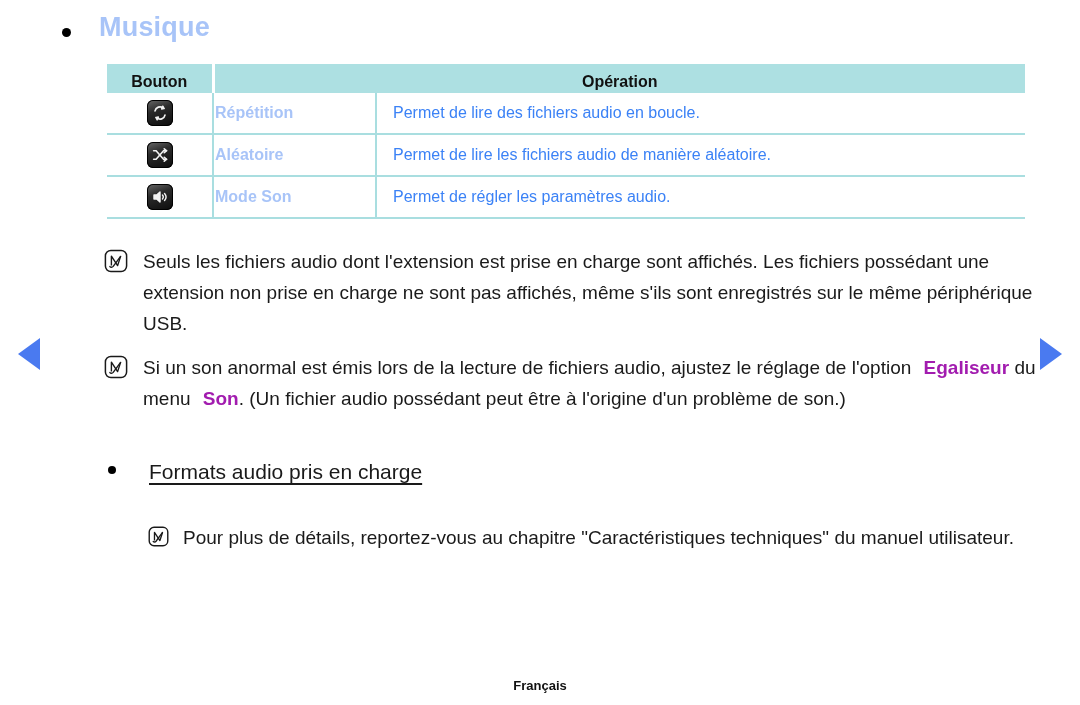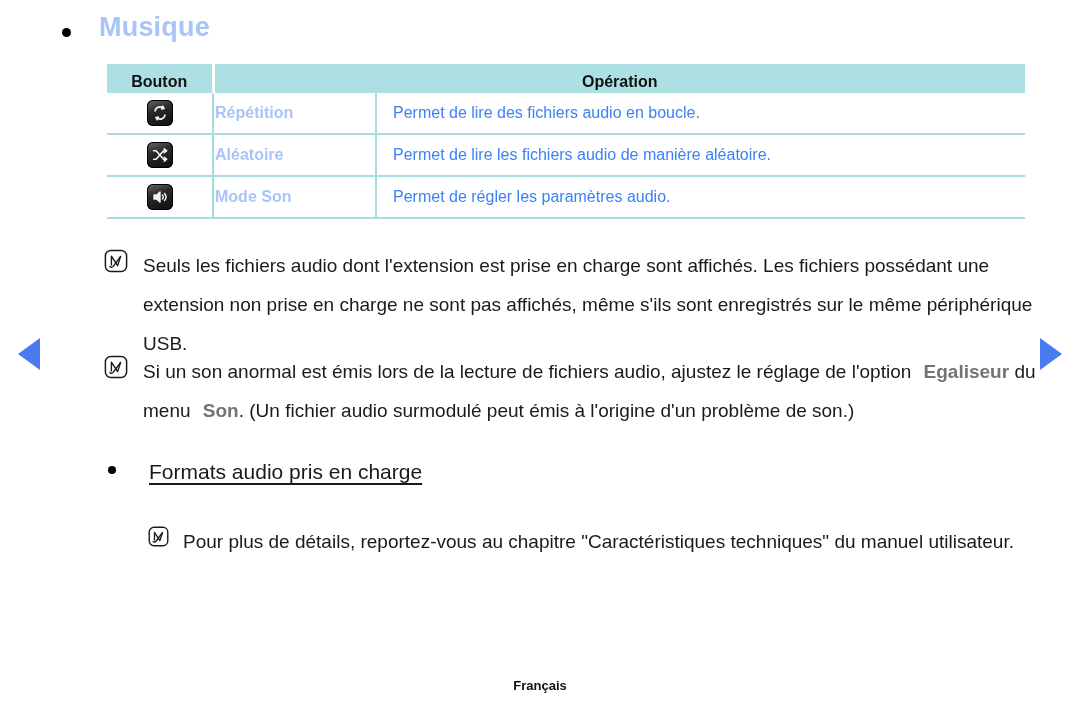--- a/index.html
+++ b/index.html
@@ -142,25 +142,25 @@
     top: 3px;
   }
   .note-icon.small {
     width: 21px;
     height: 21px;
     margin-right: 14px;
     top: 4px;
   }
   .note-text {
     font-size: 19px;
-    line-height: 39px;
+    line-height: 31px;
     color: #1a1a1a;
     white-space: pre-wrap;
   }
-  .hl { color: #737373; font-weight: bold; padding-left: 7px; }
+  .hl { color: #a21caf; font-weight: bold; padding-left: 7px; }
 
   #note-formats-support { left: 104px; top: 246px; width: 930px; }
   #note-abnormal-sound  { left: 104px; top: 352px; width: 935px; }
   #note-specs-ref       { left: 148px; top: 494px; width: 880px; margin-top: 28px; }
 
   
   .sub-heading-row {
     position: absolute;
     left: 108px;
     top: 460px;
@@ -278,21 +278,21 @@
   </div>
 
   <div class="note" id="note-abnormal-sound">
     <span class="note-icon">
       <svg width="24" height="24" viewBox="0 0 24 24" fill="none" stroke="#1a1a1a">
         <rect x="1.4" y="1.4" width="21.2" height="21.2" rx="5.5" stroke-width="1.5"></rect>
         <path d="M7.4 16.6 7.4 7.2 13.6 16.6 16.6 7.4" stroke-width="1.4" stroke-linejoin="round"></path>
         <path d="M16.6 7.4 9.2 17.4c-1 1.2-2.6 1.1-3.3.2" stroke-width="1.4" stroke-linecap="round"></path>
       </svg>
     </span>
-    <span class="note-text"><span>Si un son anormal est émis lors de la lecture de fichiers audio, ajustez le réglage de l'option </span><span class="hl">Egaliseur</span><span> du menu </span><span class="hl">Son</span><span>. (Un fichier audio surmodulé peut émis à l'origine d'un problème de son.)</span></span>
+    <span class="note-text"><span>Si un son anormal est émis lors de la lecture de fichiers audio, ajustez le réglage de l'option </span><span class="hl">Egaliseur</span><span> du menu </span><span class="hl">Son</span><span>. (Un fichier audio possédant peut être à l'origine d'un problème de son.)</span></span>
   </div>
 
   <div class="sub-heading-row">
     <span class="sub-bullet"></span>
     <span class="sub-heading-title">Formats audio pris en charge</span>
   </div>
 
   <div class="note" id="note-specs-ref">
     <span class="note-icon small">
       <svg width="21" height="21" viewBox="0 0 24 24" fill="none" stroke="#1a1a1a">

